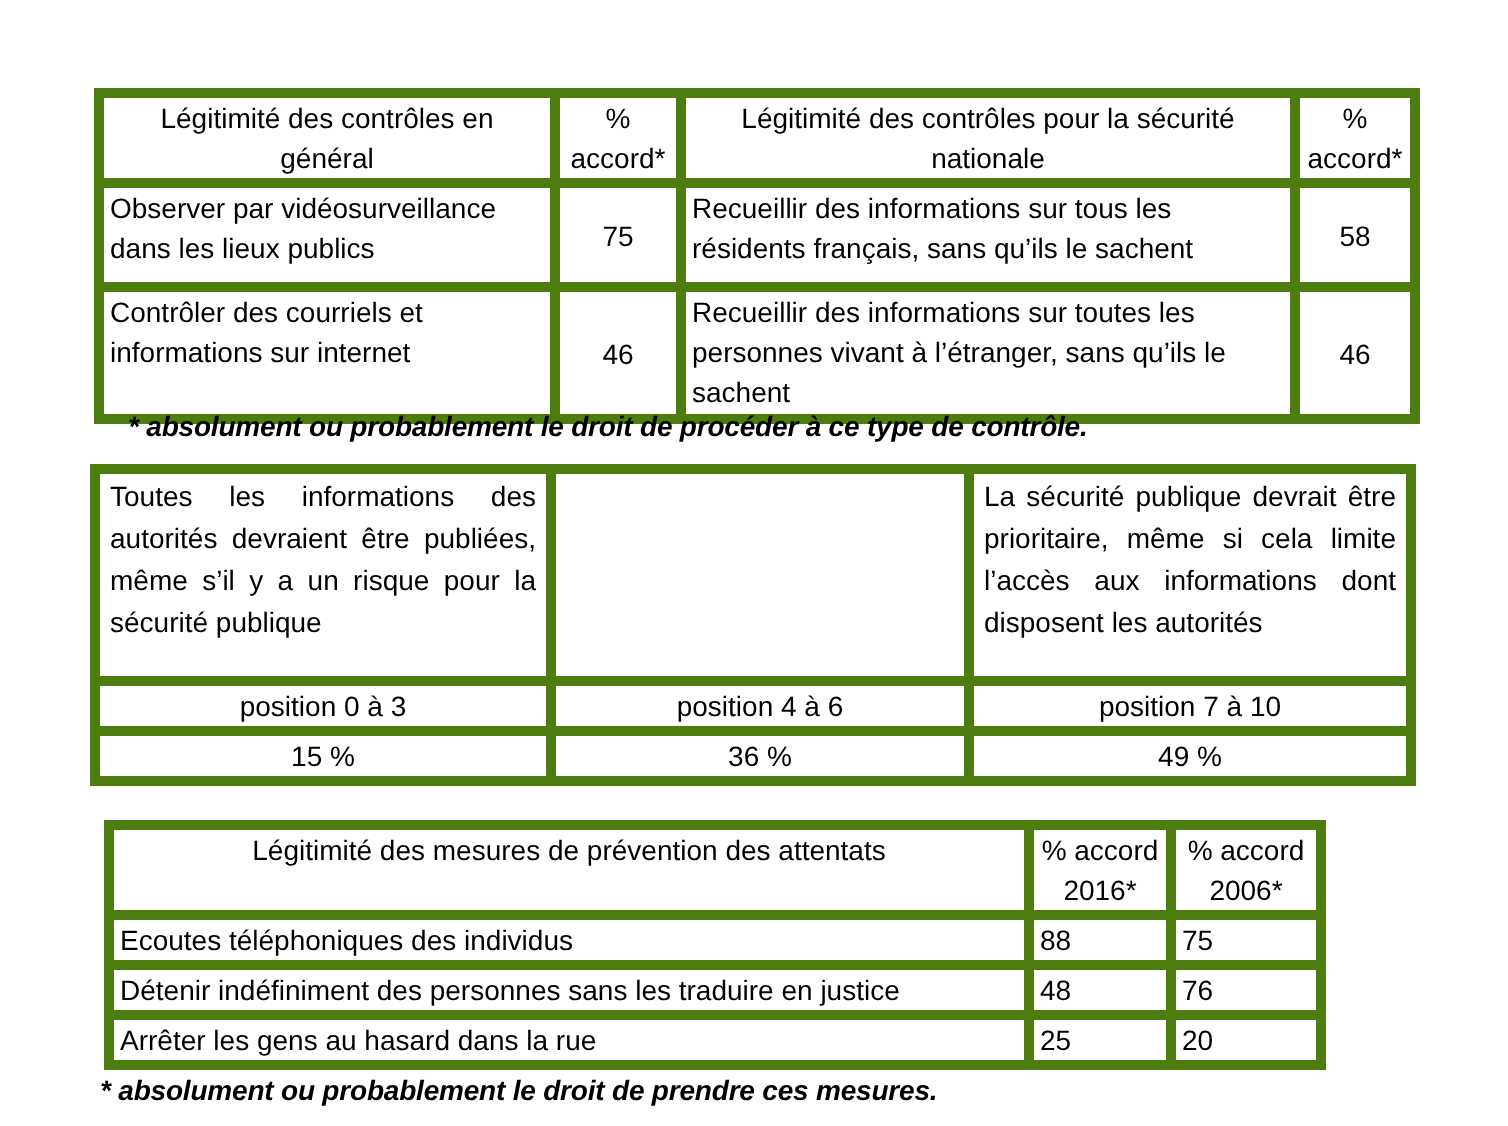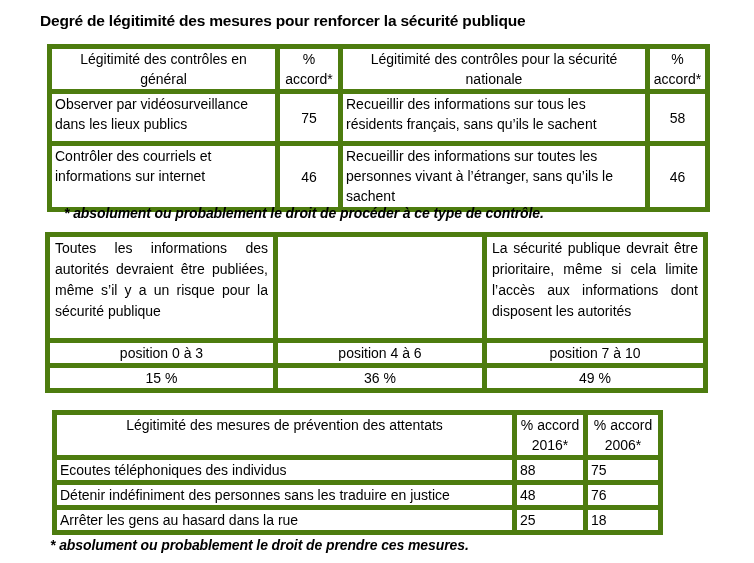--- a/index.html
+++ b/index.html
@@ -63,21 +63,20 @@
     letter-spacing: -0.1px;
   }
   #fn1 { left: 45px; top: 205px; margin-left: 19px; }
   #fn2 { left: 50px; top: 537px; }
 </style>
 </head>
 <body>
 
 <div class="page">
 
-  <div class="doc-title">Degré de légitimité des mesures pour renforcer la sécurité publique</div>
 
   <table id="t1">
     <colgroup>
       <col style="width:228px">
         <col style="width:63px">
         <col style="width:307px">
         <col style="width:60px">
     </colgroup>
     <tbody>
       <tr class="hrow">
@@ -146,20 +145,20 @@
         <td class="num">75</td>
       </tr>
       <tr class="drow">
         <td class="lbl">Détenir indéfiniment des personnes sans les traduire en justice</td>
         <td class="num">48</td>
         <td class="num">76</td>
       </tr>
       <tr class="drow">
         <td class="lbl">Arrêter les gens au hasard dans la rue</td>
         <td class="num">25</td>
-        <td class="num">18</td>
+        <td class="num">20</td>
       </tr>
     </tbody>
   </table>
 
   <div class="footnote" id="fn2">* absolument ou probablement le droit de prendre ces mesures.</div>
 
 </div>
 
 </body></html>

